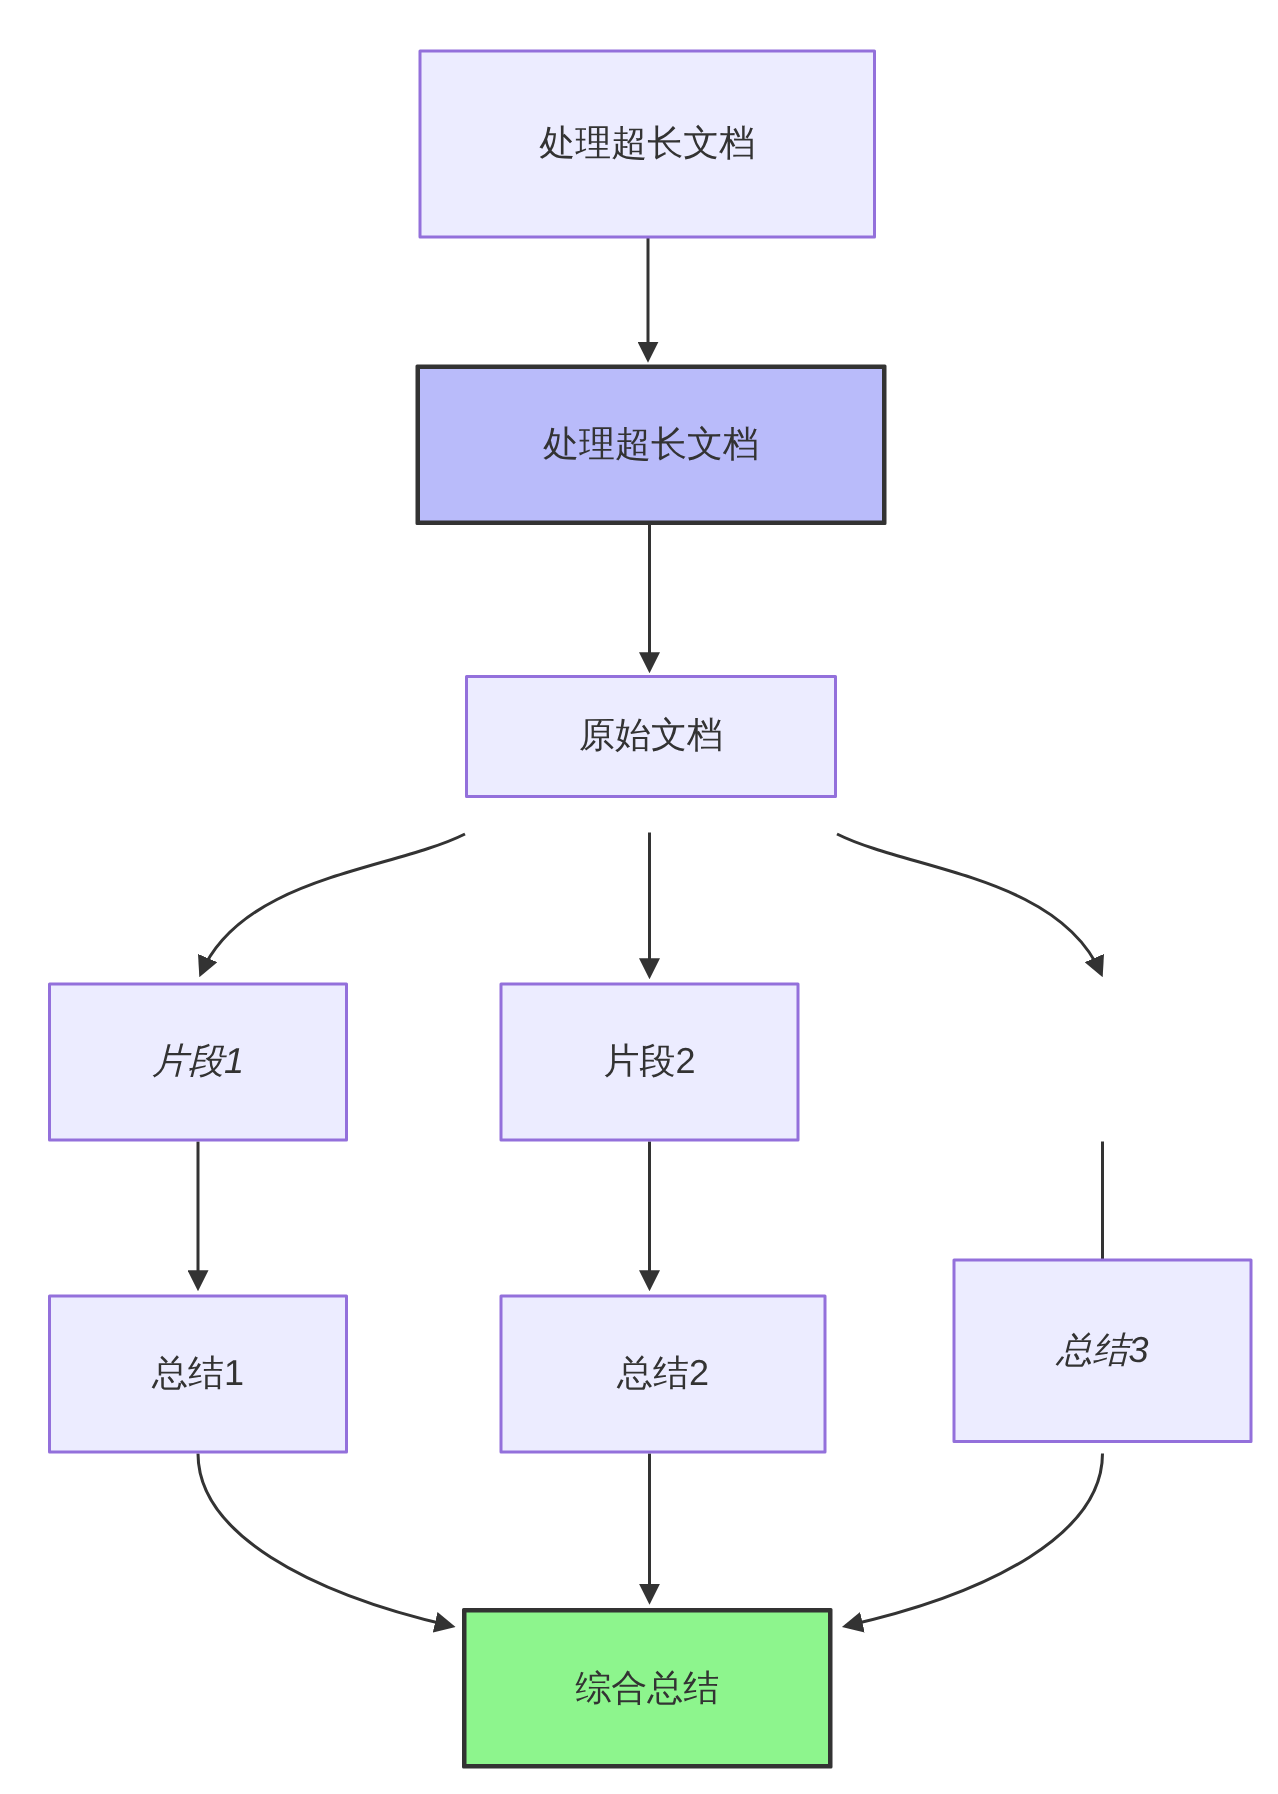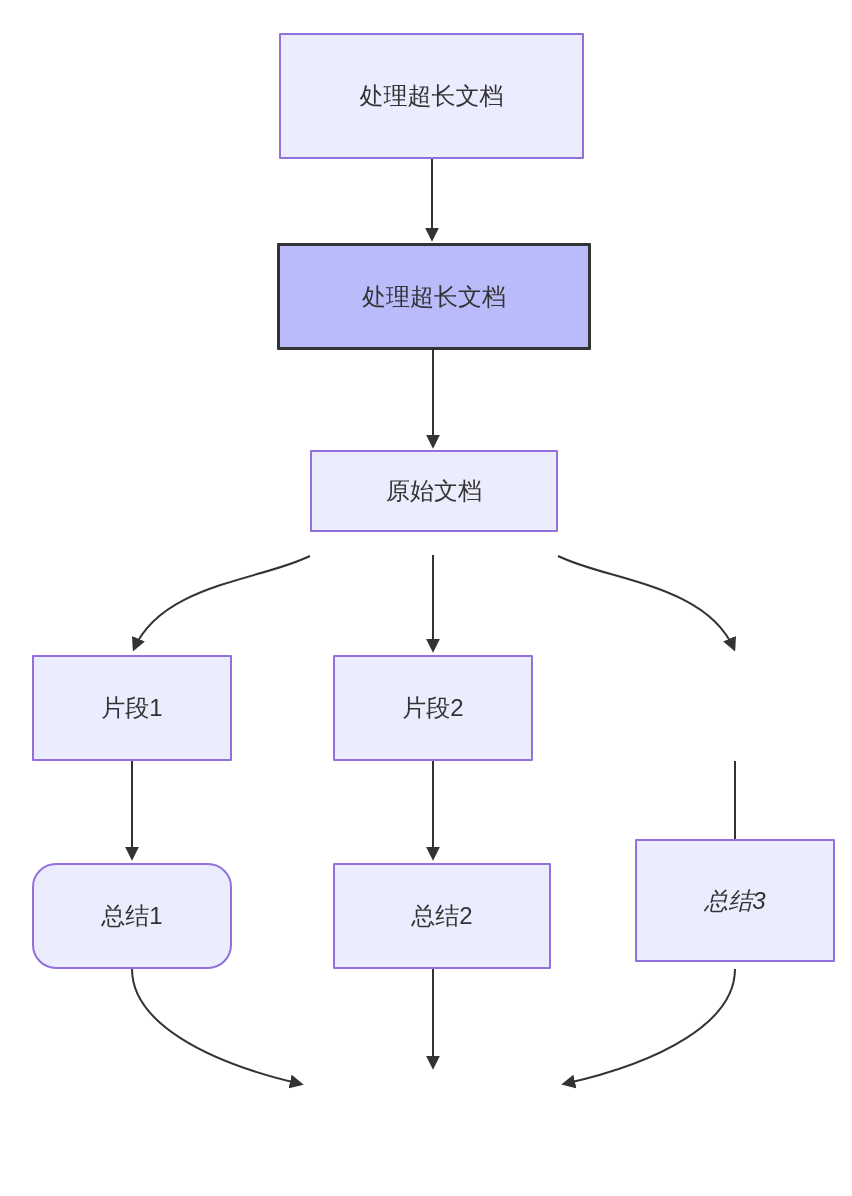--- a/index.html
+++ b/index.html
@@ -75,35 +75,38 @@
   </div>
 
   <div class="node node-accent" style="left:277px; top:243px; width:314px; height:107px;">
     <span>处理超长文档</span>
   </div>
 
   <div class="node node-light" style="left:310px; top:450px; width:248px; height:82px;">
     <span>原始文档</span>
   </div>
 
-  <div class="node node-light" style="left:32px; top:655px; width:200px; height:106px;">
+  <div class="node node-light" style="left:32px; top:655px; width:200px; height:106px;font-style:italic;">
     <span>片段1</span>
   </div>
 
   <div class="node node-light" style="left:333px; top:655px; width:200px; height:106px;">
     <span>片段2</span>
   </div>
 
 
-  <div class="node node-light" style="left:32px; top:863px; width:200px; height:106px;border-radius:24px;">
+  <div class="node node-light" style="left:32px; top:863px; width:200px; height:106px;">
     <span>总结1</span>
   </div>
 
   <div class="node node-light" style="left:333px; top:863px; width:218px; height:106px;">
     <span>总结2</span>
   </div>
 
   <div class="node node-light" style="left:635px; top:839px; width:200px; height:123px;font-style:italic;">
     <span>总结3</span>
   </div>
 
+  <div class="node node-success" style="left:308px; top:1072px; width:247px; height:107px;">
+    <span>综合总结</span>
+  </div>
 
 </div>
 
 </body></html>

